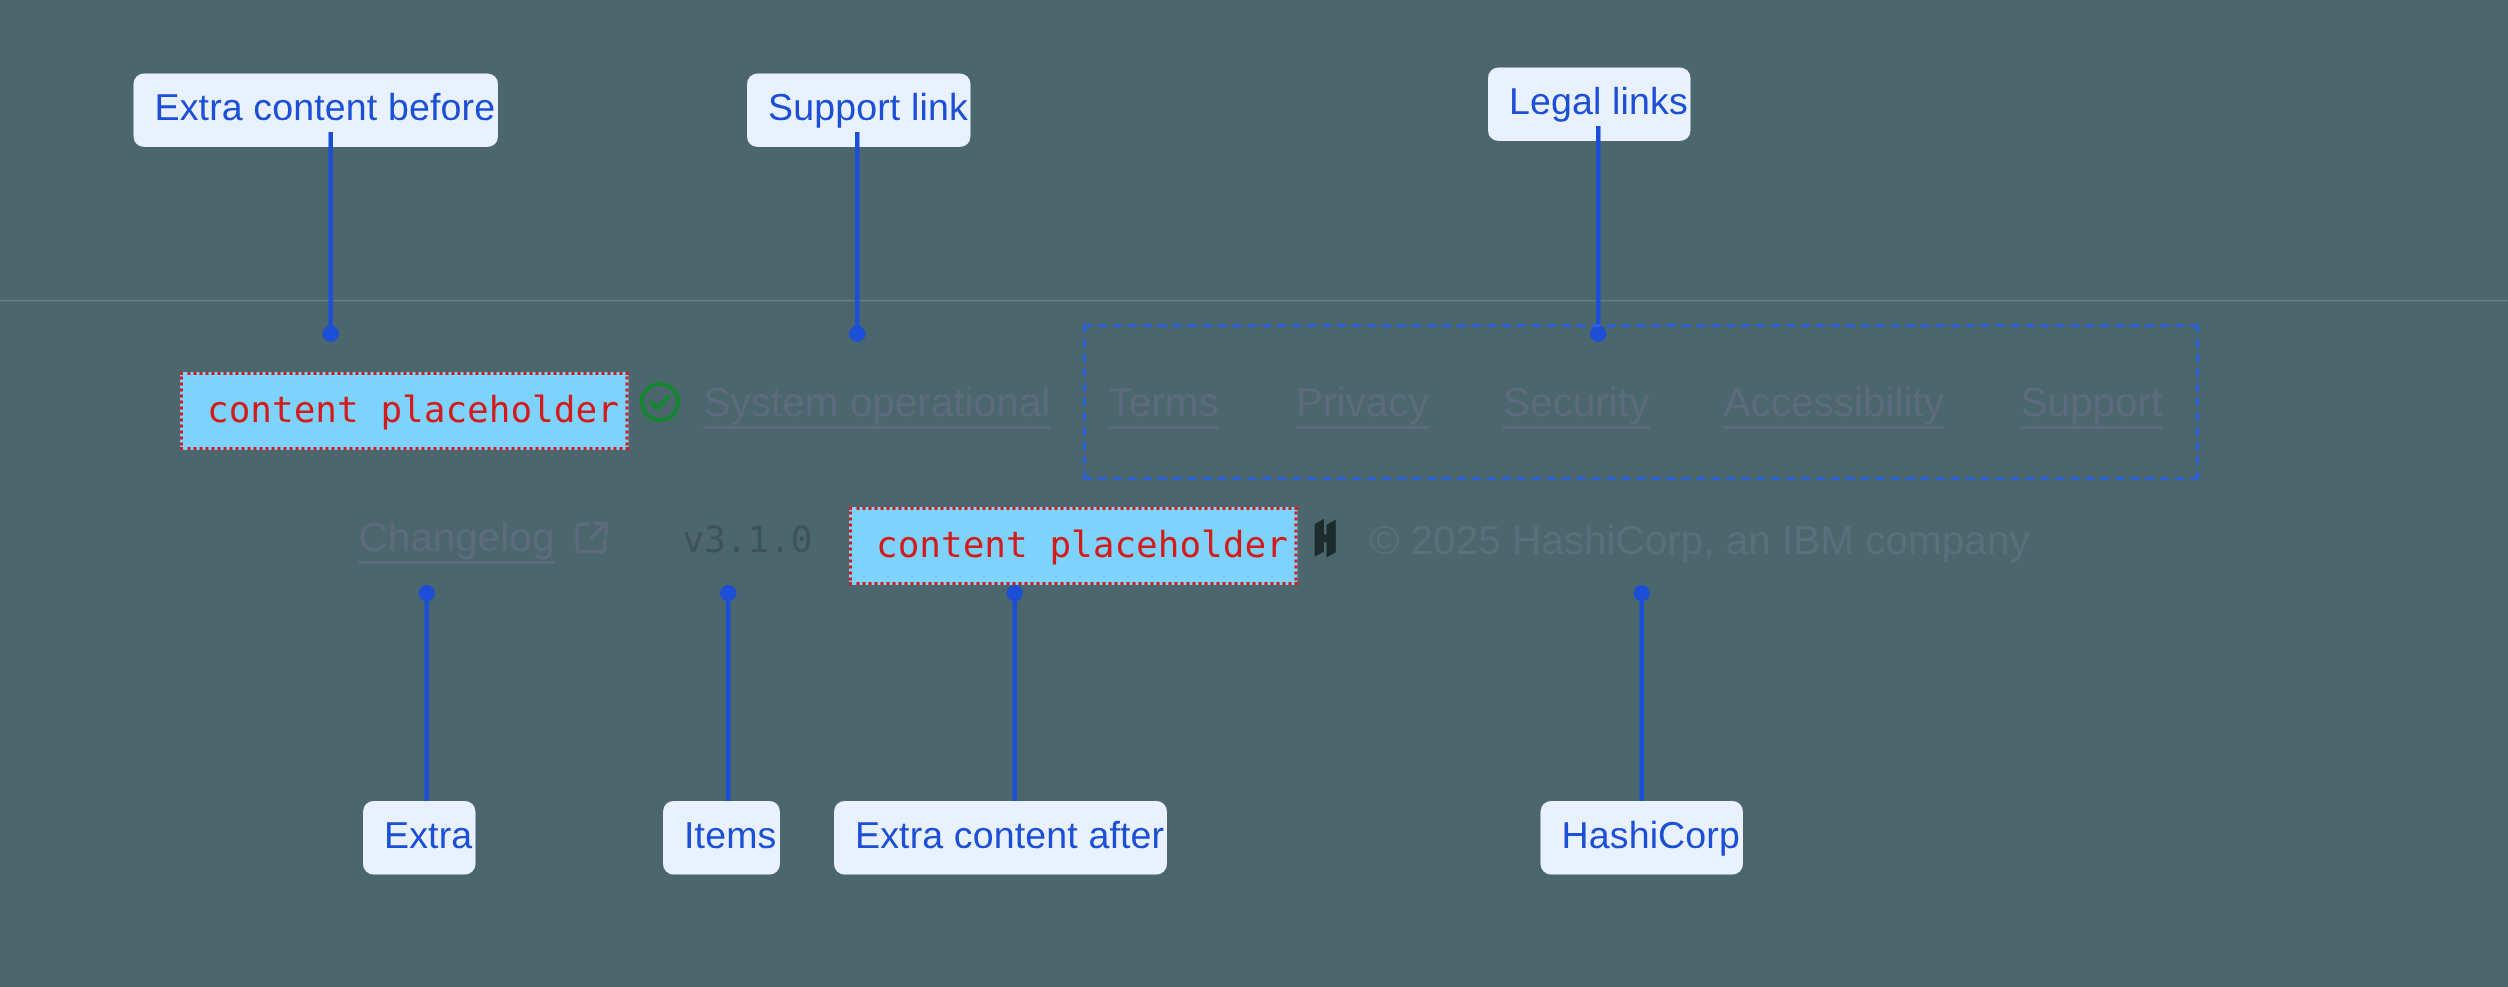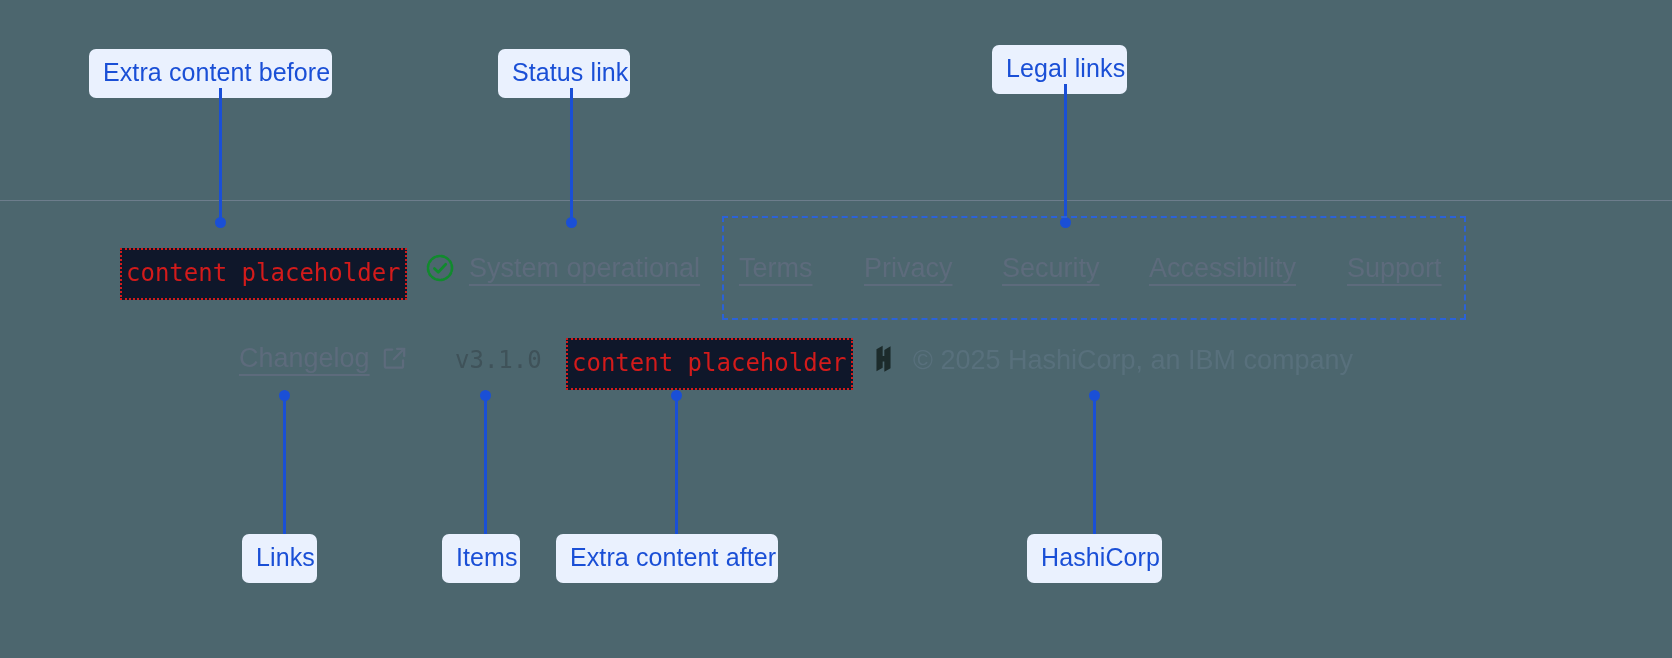--- a/index.html
+++ b/index.html
@@ -64,27 +64,27 @@
 
   
   .region-box {
     position: absolute;
     border: 2px dashed #2b62d9;
   }
 
   
   .placeholder {
     position: absolute;
-    background: #0f172a;
+    background: #7dd3fc;
     border: 2px dotted #d31b1b;
     color: #d31b1b;
     font-family: "DejaVu Sans Mono", monospace;
     font-size: 24px;
     line-height: 1;
-    padding: 11px 4px 13px 4px;
+    padding: 11px 4px 13px 16px;
     white-space: nowrap;
   }
 
   
   .footer-link {
     position: absolute;
     color: #5d6b7c;
     font-size: 27px;
     line-height: 1;
     text-decoration: underline;
@@ -153,21 +153,21 @@
 <body>
 
 <div class="band-top"></div>
 <div class="band-divider"></div>
 <div class="band-main"></div>
 
 <div class="callout" style="left:89px; top:49px;">Extra content before</div>
 <div class="connector" style="left:219px; top:88px; height:133px;"></div>
 <div class="dot" style="left:215px; top:217px;"></div>
 
-<div class="callout" style="left:498px; top:49px;">Status link</div>
+<div class="callout" style="left:498px; top:49px;">Support link</div>
 <div class="connector" style="left:570px; top:88px; height:133px;"></div>
 <div class="dot" style="left:566px; top:217px;"></div>
 
 <div class="callout" style="left:992px; top:45px;">Legal links</div>
 <div class="connector" style="left:1064px; top:84px; height:137px;"></div>
 <div class="dot" style="left:1060px; top:217px;"></div>
 
 <div class="placeholder" style="left:120px; top:248px;">content placeholder</div>
 
 <div class="status-row" style="left:424px; top:252px;">
@@ -207,21 +207,21 @@
   <span>
     <svg width="29" height="31" viewBox="0 0 24 26" fill="#1c2b2b">
       <path d="M6.1 3.6 11.3 0.7v8.6h1.4V4.1l5.2-3v18.3l-5.2 3v-8.6h-1.4v5.2l-5.2 3z"></path>
     </svg>
   </span>
   <span class="copyright-text">© 2025 HashiCorp, an IBM company</span>
 </div>
 
 <div class="dot" style="left:279px; top:390px;"></div>
 <div class="connector" style="left:283px; top:396px; height:139px;"></div>
-<div class="callout" style="left:242px; top:534px;">Links</div>
+<div class="callout" style="left:242px; top:534px;">Extra</div>
 
 <div class="dot" style="left:480px; top:390px;"></div>
 <div class="connector" style="left:484px; top:396px; height:139px;"></div>
 <div class="callout" style="left:442px; top:534px;text-align:center;">Items</div>
 
 <div class="dot" style="left:671px; top:390px;"></div>
 <div class="connector" style="left:675px; top:396px; height:139px;"></div>
 <div class="callout" style="left:556px; top:534px;">Extra content after</div>
 
 <div class="dot" style="left:1089px; top:390px;"></div>

